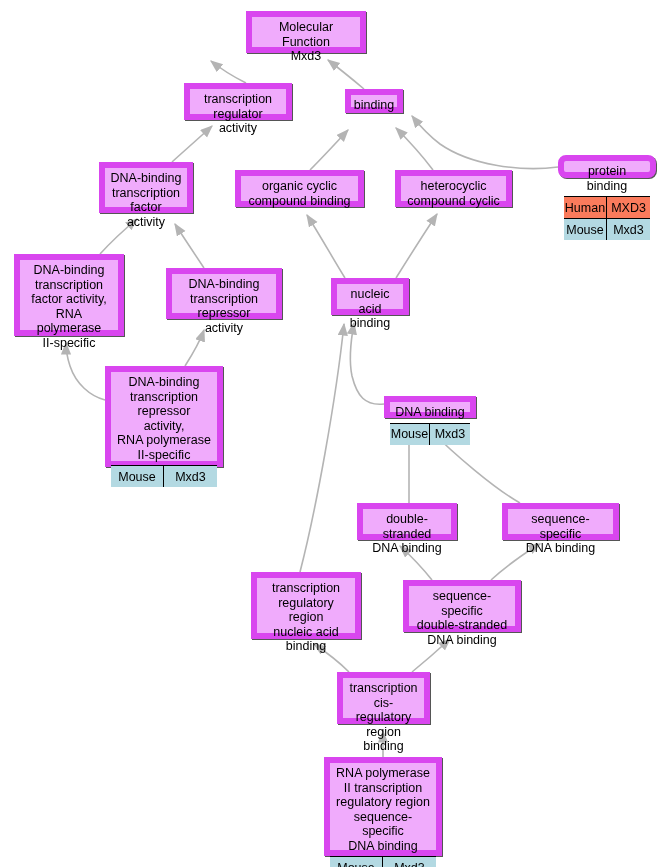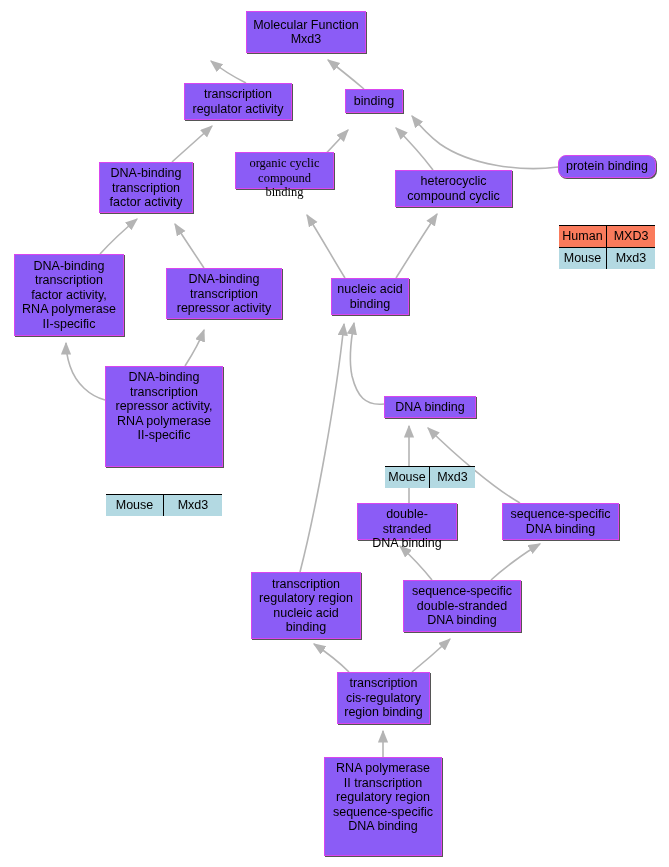--- a/index.html
+++ b/index.html
@@ -19,43 +19,42 @@
     position: absolute;
     left: 0;
     top: 0;
     width: 669px;
     height: 867px;
     pointer-events: none;
   }
   .node {
     position: absolute;
     box-sizing: border-box;
-    border: 1px solid #d946ef;
-    background: #8b5cf6;
+    border: 6px solid #d946ef;
+    background: #f0abfc;
     display: flex;
     flex-direction: column;
     box-shadow: 1px 1px 0 0 #555555;
   }
   .node-label {
     flex: 1 1 auto;
     display: flex;
     align-items: center;
     justify-content: center;
     text-align: center;
     font-size: 12.5px;
     line-height: 14.5px;
     color: #000000;
     padding: 3px 5px;
     white-space: pre-line;
   }
   .ann-table {
     display: flex;
     flex-direction: column;
     border-top: 1px solid #000000;
-    margin-top: 48px;
   }
   .ann-row {
     display: flex;
     flex-direction: row;
     height: 21px;
   }
   .ann-row + .ann-row {
     border-top: 1px solid #000000;
   }
   .ann-cell {
@@ -116,21 +115,21 @@
 regulator activity</div>
       </div>
       <div class="node" style="left: 345px; top: 89px; width: 58px; height: 24px;">
         <div class="node-label">binding</div>
       </div>
       <div class="node" style="left: 99px; top: 162px; width: 94px; height: 51px;">
         <div class="node-label">DNA-binding
 transcription
 factor activity</div>
       </div>
-      <div class="node" style="left: 235px; top: 152px; width: 99px; height: 37px; font-family: Liberation Serif, serif;">
+      <div class="node" style="left: 235px; top: 170px; width: 129px; height: 37px;">
         <div class="node-label">organic cyclic
 compound binding</div>
       </div>
       <div class="node" style="left: 395px; top: 170px; width: 117px; height: 37px;">
         <div class="node-label">heterocyclic
 compound cyclic</div>
       </div>
       <div class="node" style="left: 558px; top: 155px; width: 98px; height: 23px; border-radius: 8px;">
         <div class="node-label">protein binding</div>
         <div class="ann-table">

